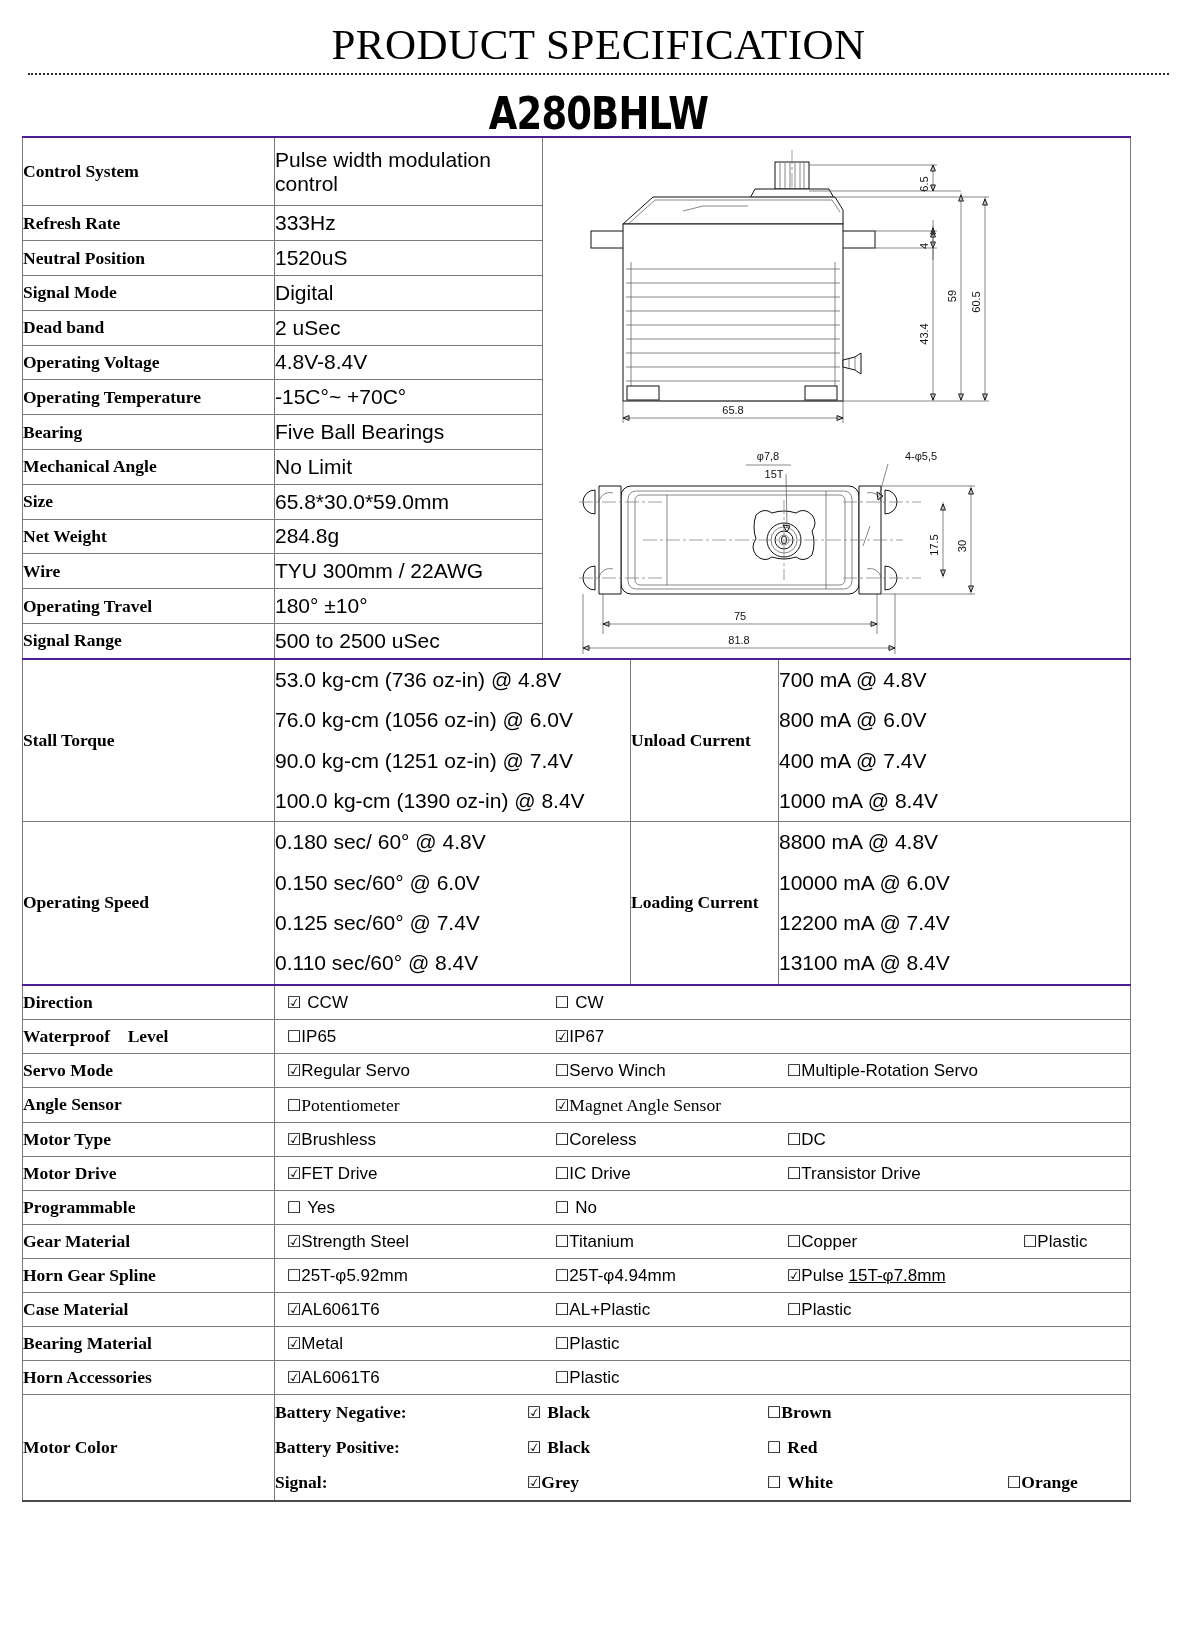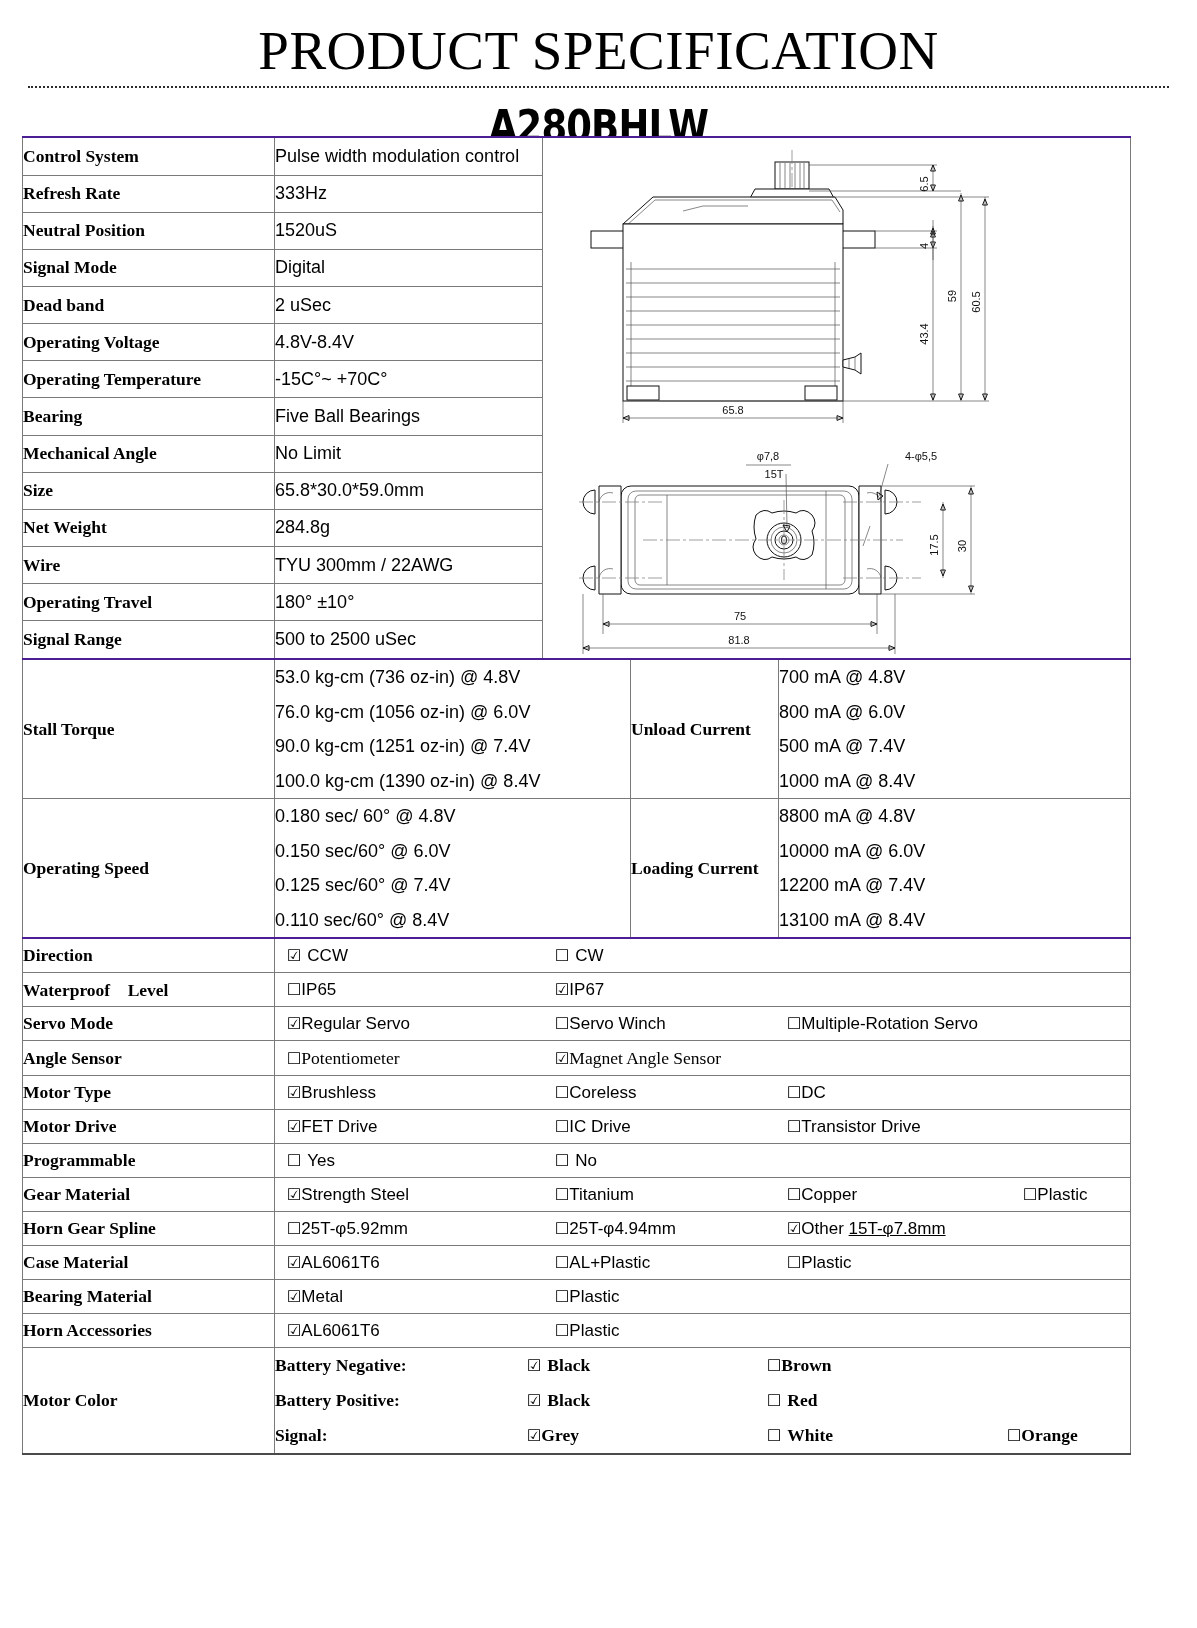--- a/index.html
+++ b/index.html
@@ -23,21 +23,21 @@
     box-sizing: border-box;
   }
 
   
   .title-wrap {
     padding-top: 22px;
     text-align: center;
   }
   .doc-title {
     font-family: "Liberation Serif", serif;
-    font-size: 55px;
+    font-size: 43px;
     letter-spacing: 0.5px;
     line-height: 1.05;
     font-weight: 400;
   }
   .title-rule {
     margin: 6px 28px 0 28px;
     border-top: 2px dotted #2b2b2b;
     height: 0;
   }
   .model-title {
@@ -70,21 +70,21 @@
 
   .lbl {
     font-family: "Liberation Serif", serif;
     font-weight: 700;
     font-size: 17.5px;
     padding: 6px 0 6px 14px;
     white-space: nowrap;
   }
   .val {
     font-family: "Liberation Sans", sans-serif;
-    font-size: 18px;
+    font-size: 21px;
     padding: 8px 0 6px 12px;
   }
 
   .multiline { line-height: 1.92; padding-top: 7px; padding-bottom: 7px; }
   .multiline div { white-space: nowrap; }
 
   
   .optrow {
     display: flex;
     align-items: baseline;
@@ -370,21 +370,21 @@
           <td class="val multiline" colspan="2">
             <div>53.0 kg-cm (736 oz-in)  @ 4.8V</div>
             <div>76.0 kg-cm (1056 oz-in)  @ 6.0V</div>
             <div>90.0 kg-cm (1251 oz-in)  @ 7.4V</div>
             <div>100.0 kg-cm (1390 oz-in)  @ 8.4V</div>
           </td>
           <td class="lbl">Unload Current</td>
           <td class="val multiline" colspan="2">
             <div>700 mA @ 4.8V</div>
             <div>800 mA @ 6.0V</div>
-            <div>500 mA @ 7.4V</div>
+            <div>400 mA @ 7.4V</div>
             <div>1000 mA @ 8.4V</div>
           </td>
         </tr>
         <tr>
           <td class="lbl">Operating Speed</td>
           <td class="val multiline" colspan="2">
             <div>0.180 sec/ 60° @ 4.8V</div>
             <div>0.150 sec/60° @ 6.0V</div>
             <div>0.125 sec/60° @ 7.4V</div>
             <div>0.110 sec/60° @ 8.4V</div>
@@ -473,21 +473,21 @@
               <span class="opt" style="display: inline-block; width: auto;"><span class="box">☐</span><span>Plastic</span></span>
             </div>
           </td>
         </tr>
         <tr>
           <td class="lbl">Horn Gear Spline</td>
           <td colspan="5">
             <div class="optrow">
               <span class="opt" style="display: inline-block; width: 268px;"><span class="box">☐</span><span>25T-φ5.92mm</span></span>
               <span class="opt" style="display: inline-block; width: 232px;"><span class="box">☐</span><span>25T-φ4.94mm</span></span>
-              <span class="opt" style="display: inline-block; width: auto;"><span class="box">☑</span><span>Other </span><span class="uline">15T-φ7.8mm</span></span>
+              <span class="opt" style="display: inline-block; width: auto;"><span class="box">☑</span><span>Pulse </span><span class="uline">15T-φ7.8mm</span></span>
             </div>
           </td>
         </tr>
         <tr>
           <td class="lbl">Case Material</td>
           <td colspan="5">
             <div class="optrow">
               <span class="opt" style="display: inline-block; width: 268px;"><span class="box">☑</span><span>AL6061T6</span></span>
               <span class="opt" style="display: inline-block; width: 232px;"><span class="box">☐</span><span>AL+Plastic</span></span>
               <span class="opt" style="display: inline-block; width: auto;"><span class="box">☐</span><span>Plastic</span></span>

